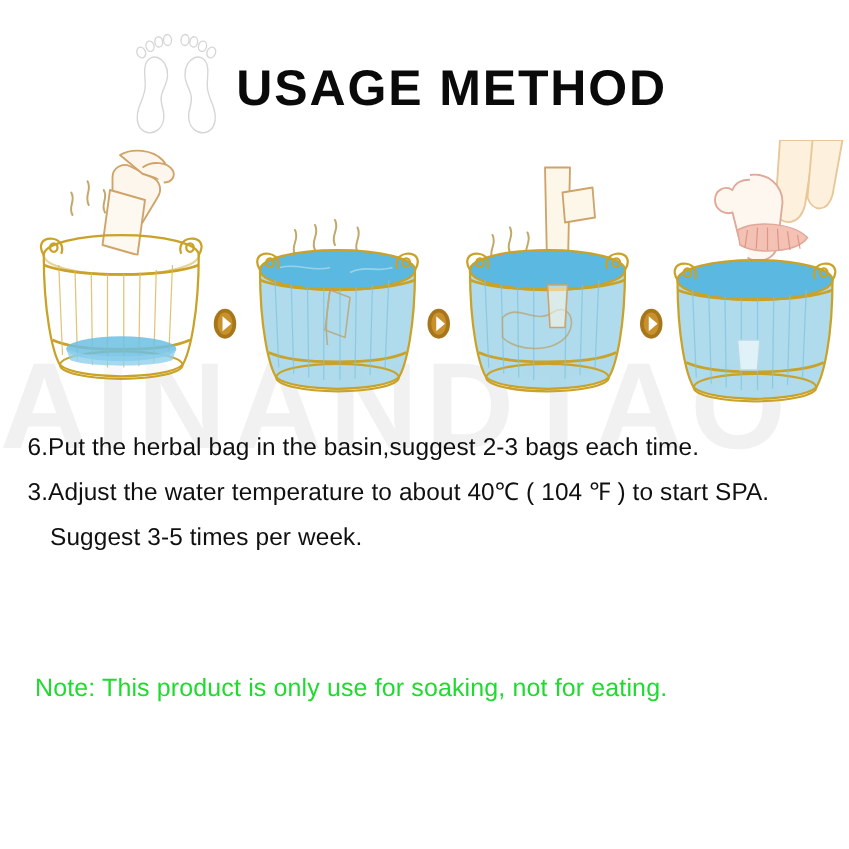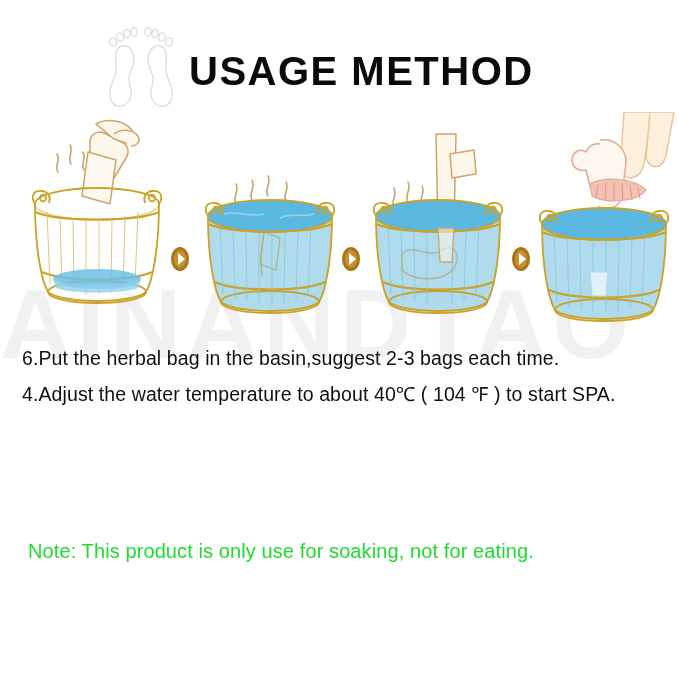--- a/index.html
+++ b/index.html
@@ -350,16 +350,17 @@
     <svg viewBox="0 0 20 26" xmlns="http://www.w3.org/2000/svg">
       <ellipse cx="10" cy="13" rx="9" ry="12" fill="#a8761a"></ellipse>
       <ellipse cx="10" cy="13" rx="6" ry="9" fill="#c8912c"></ellipse>
       <path d="M8 7 L15 13 L8 19 Z" fill="#ffffff"></path>
     </svg>
   </div>
 </div>
 
 <div id="instructions">
   <div class="step">6.Put the herbal bag in the basin,suggest 2-3 bags each time.</div>
-  <div class="step">4.Adjust the water temperature to about 40℃ ( 104 ℉ ) to start SPA.</div>
+  <div class="step">3.Adjust the water temperature to about 40℃ ( 104 ℉ ) to start SPA.</div>
+  <div class="step indented">Suggest 3-5 times per week.</div>
 </div>
 
 <div id="note">Note: This product is only use for soaking, not for eating.</div>
 
 </body></html>

